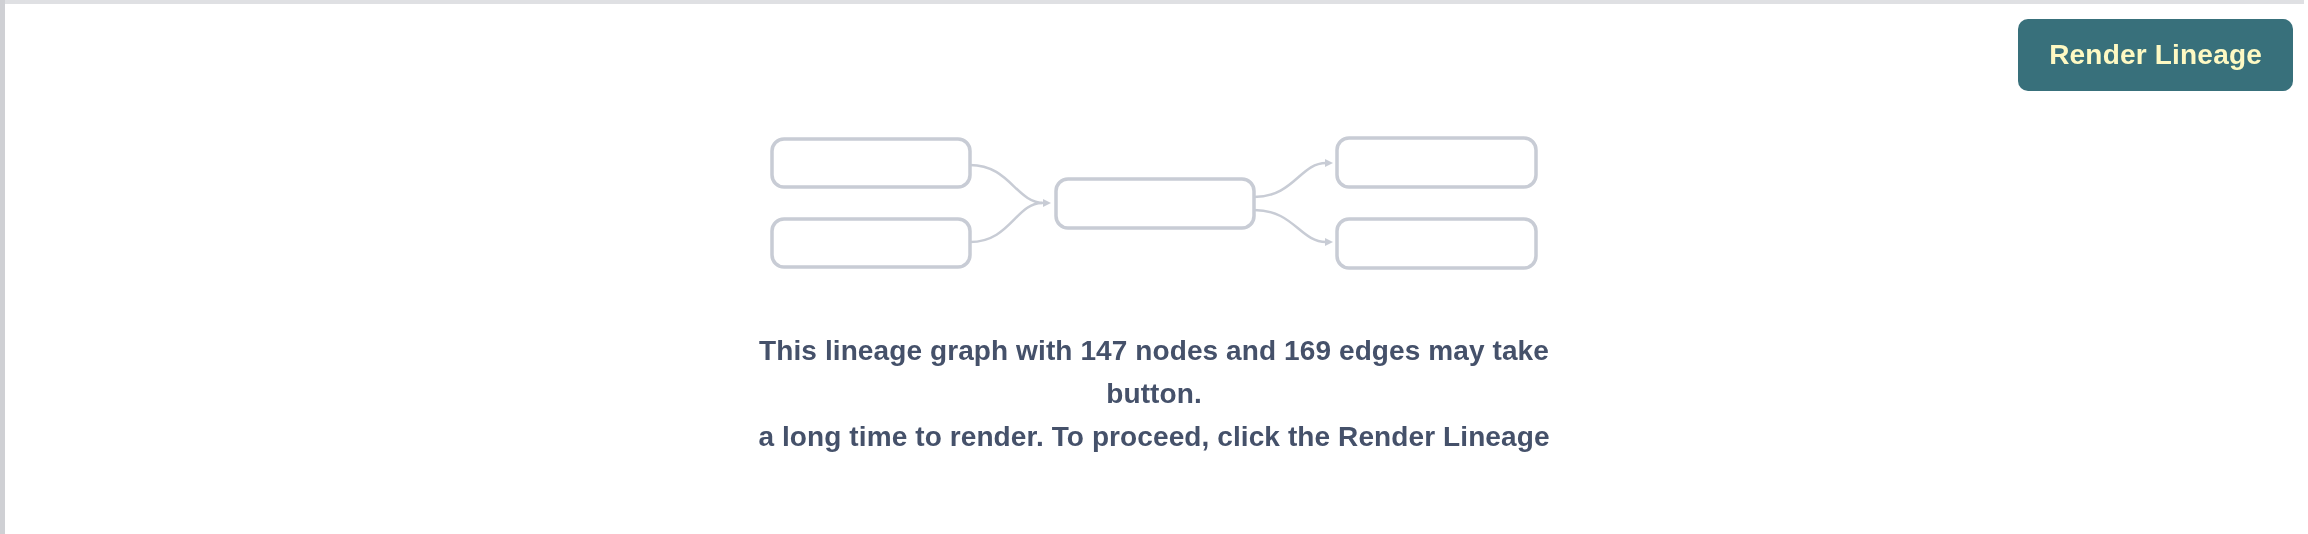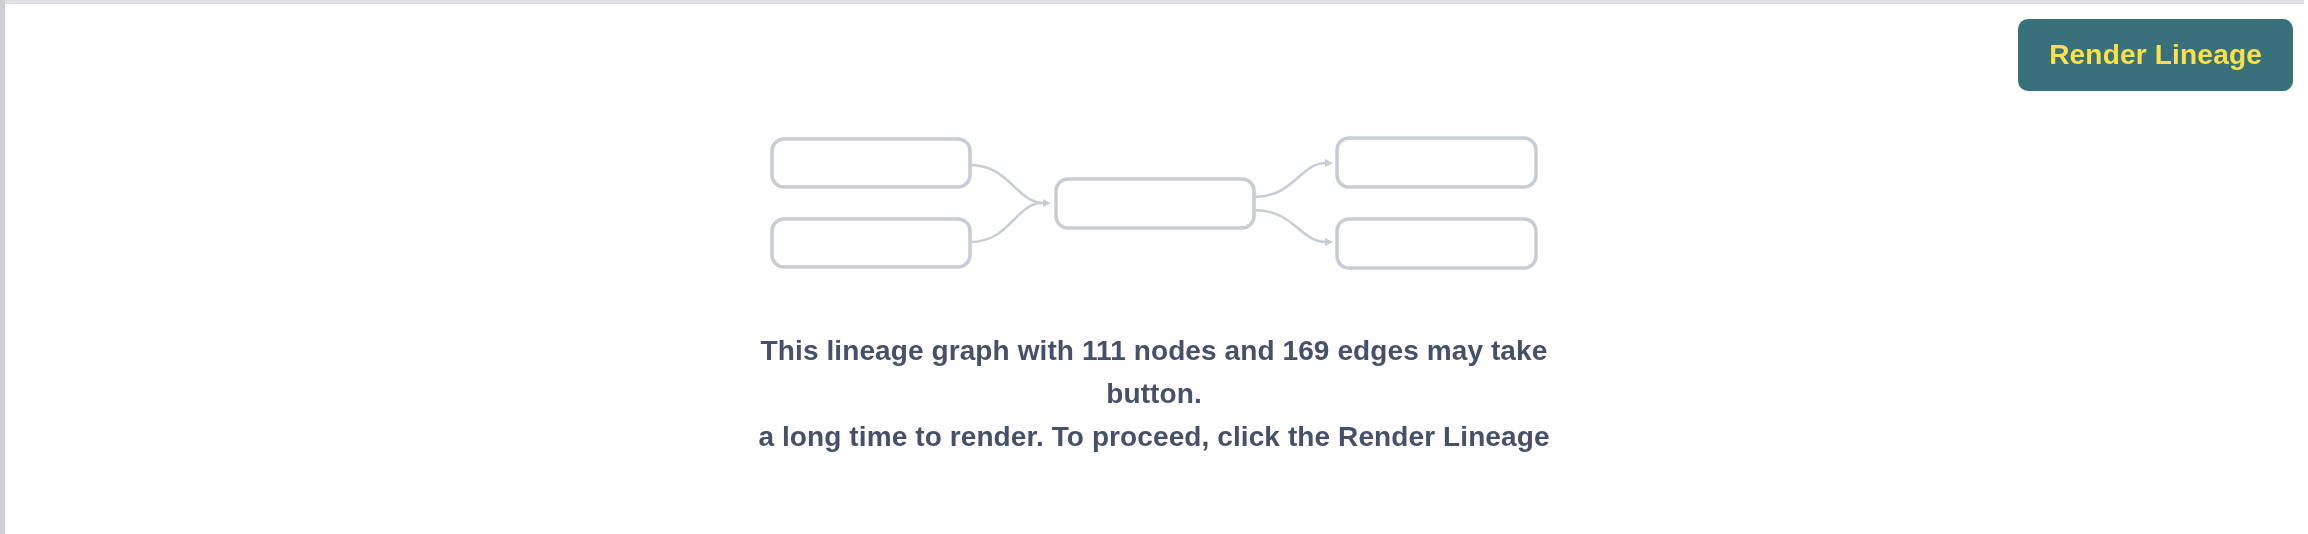--- a/index.html
+++ b/index.html
@@ -35,21 +35,21 @@
   
   .render-btn {
     position: absolute;
     top: 19px;
     right: 15px;
     height: 72px;
     padding: 0 31px;
     border: none;
     border-radius: 10px;
     background: #38707b;
-    color: #fde047;
+    color: #fef9c3;
     font-family: "Liberation Sans", sans-serif;
     font-size: 28px;
     font-weight: 700;
     letter-spacing: 0.2px;
     display: inline-flex;
     align-items: center;
     justify-content: center;
     cursor: pointer;
   }
   
@@ -107,20 +107,20 @@
       <path d="M486,76 C526,76 532,108 558,108" fill="none" stroke-width="2.5" marker-end="url(#arrowhead)" stroke="#c8ccd5"></path>
 
       <rect x="4" y="5" width="198" height="48" rx="12" fill="#ffffff" stroke-width="3.5" stroke="#c8ccd5"></rect>
       <rect x="4" y="85" width="198" height="48" rx="12" fill="#ffffff" stroke-width="3.5" stroke="#c8ccd5"></rect>
       <rect x="288" y="45" width="198" height="49" rx="12" fill="#ffffff" stroke-width="3.5" stroke="#c8ccd5"></rect>
       <rect x="569" y="4" width="199" height="49" rx="12" fill="#ffffff" stroke-width="3.5" stroke="#c8ccd5"></rect>
       <rect x="569" y="85" width="199" height="49" rx="12" fill="#ffffff" stroke-width="3.5" stroke="#c8ccd5"></rect>
     </svg>
 
     <div class="message">
-      <span class="line">This lineage graph with 111 nodes and 169 edges may take</span>
+      <span class="line">This lineage graph with 147 nodes and 169 edges may take</span>
       <span class="line">button.</span>
       <span class="line">a long time to render. To proceed, click the Render Lineage</span>
     </div>
 
   </div>
 
 </div>
 
 </body></html>

